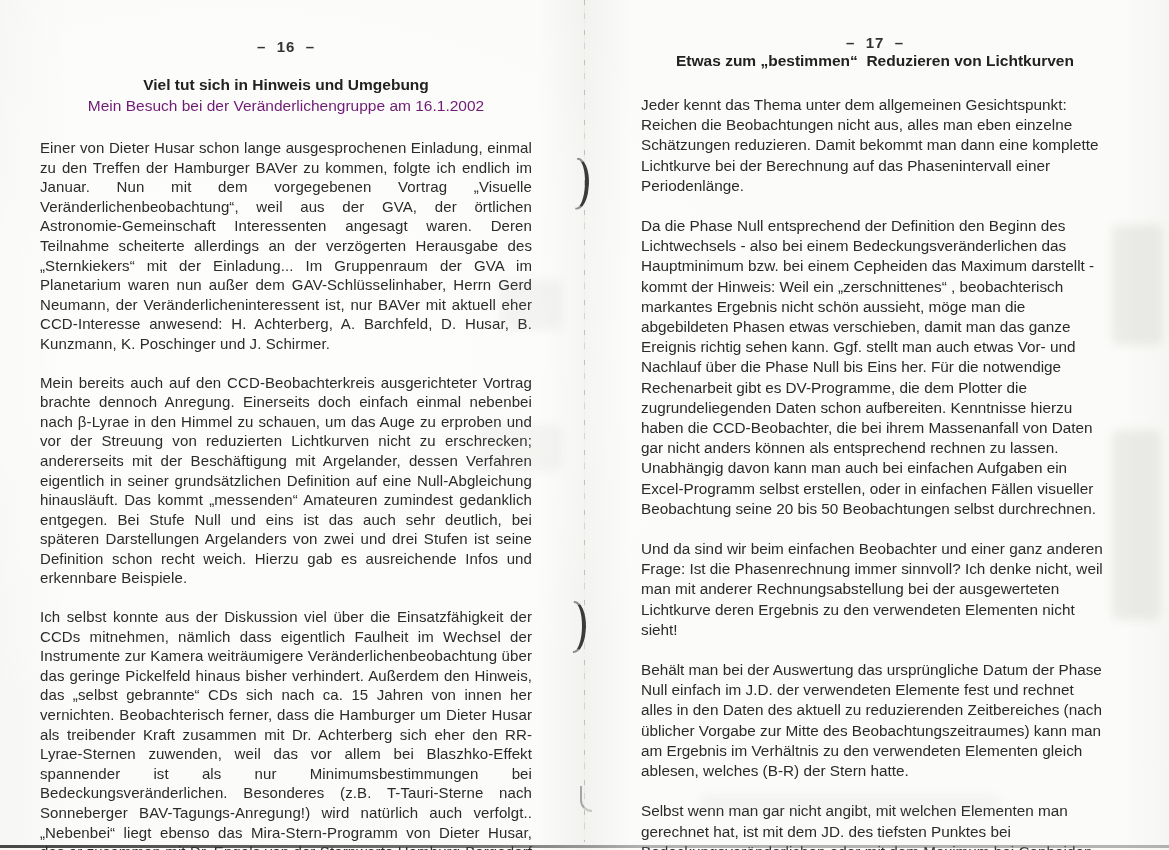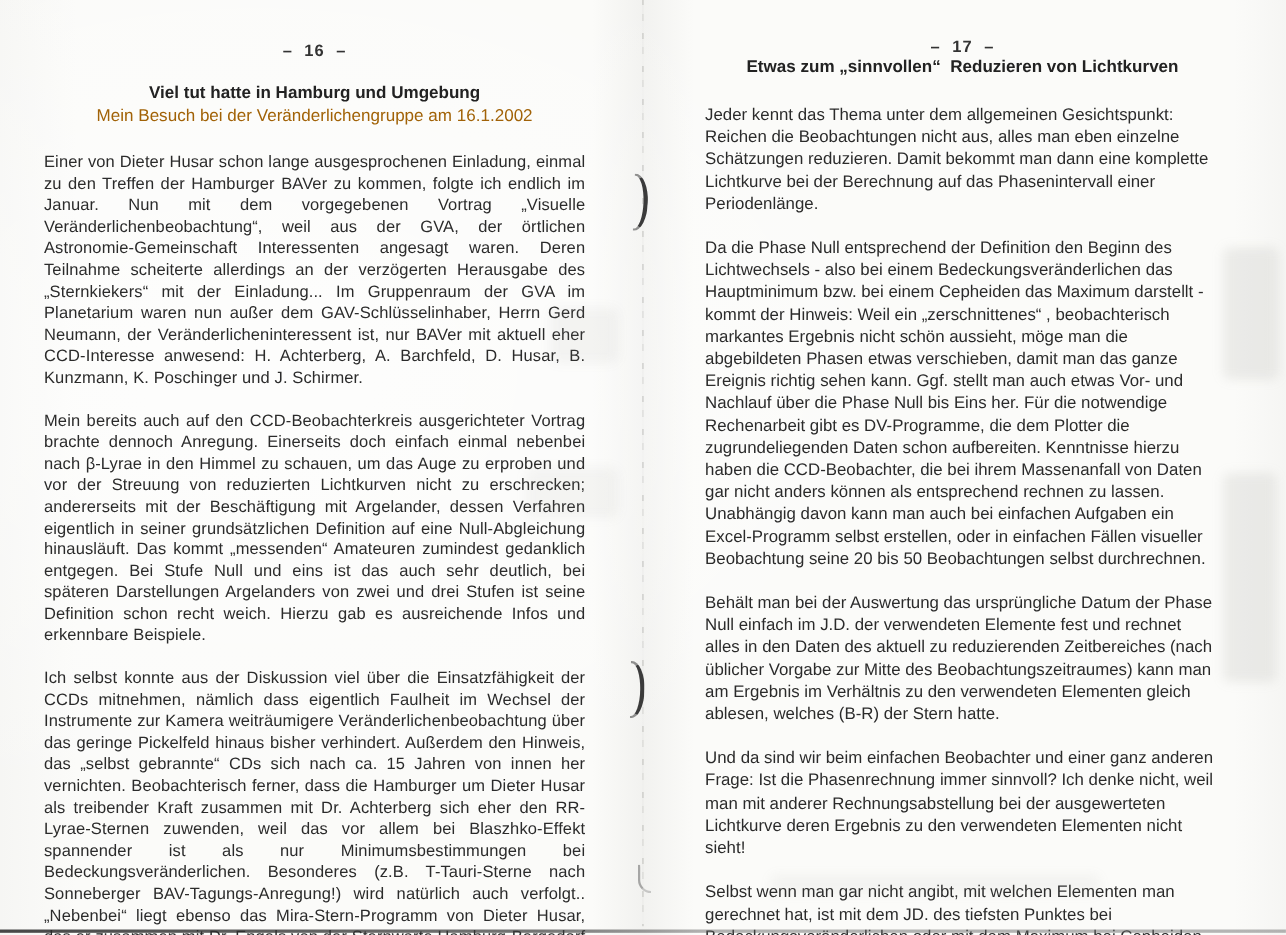--- a/index.html
+++ b/index.html
@@ -39,21 +39,21 @@
     font-weight: bold;
     font-size: 15.5px;
     line-height: 20px;
     white-space: pre-wrap;
     color: #222;
   }
   .subtitle {
     text-align: center;
     font-size: 15.5px;
     line-height: 21px;
-    color: #a16207;
+    color: #701a75;
   }
   .page-left .subtitle { margin-bottom: 22px; }
   .page-right .title   { margin-bottom: 24px; }
 
   .body-text p {
     font-size: 15px;
     line-height: 19.6px;
     margin-bottom: 19px;
     color: #2b2b2b;
   }
@@ -108,39 +108,39 @@
   .ghost-d { left: 478px;  top: 425px;  width: 84px; height: 46px; opacity: .55; }
   .ghost-e { left: 700px;  top: 795px;  width: 300px; height: 18px; opacity: .5; }
 </style>
 </head>
 <body>
 
 <div class="scan-surface"></div>
 
 <div class="page page-left">
   <div class="page-num">–  16  –</div>
-  <div class="title">Viel tut hatte in Hamburg und Umgebung</div>
+  <div class="title">Viel tut sich in Hinweis und Umgebung</div>
   <div class="subtitle">Mein Besuch bei der Veränderlichengruppe am 16.1.2002</div>
   <div class="body-text">
     <p>Einer von Dieter Husar schon lange ausgesprochenen Einladung, einmal zu den Treffen der Hamburger BAVer zu kommen, folgte ich endlich im Januar. Nun mit dem vorgegebenen Vortrag „Visuelle Veränderlichenbeobachtung“, weil aus der GVA, der örtlichen Astronomie-Gemeinschaft Interessenten angesagt waren. Deren Teilnahme scheiterte allerdings an der verzögerten Herausgabe des „Sternkiekers“ mit der Einladung... Im Gruppenraum der GVA im Planetarium waren nun außer dem GAV-Schlüsselinhaber, Herrn Gerd Neumann, der Veränderlicheninteressent ist, nur BAVer mit aktuell eher CCD-Interesse anwesend:  H. Achterberg, A. Barchfeld, D. Husar, B. Kunzmann, K. Poschinger und J. Schirmer.</p>
     <p>Mein bereits auch auf den CCD-Beobachterkreis ausgerichteter Vortrag brachte dennoch Anregung. Einerseits doch einfach einmal nebenbei nach β-Lyrae in den Himmel zu schauen, um das Auge zu erproben und vor der Streuung von reduzierten Lichtkurven nicht zu erschrecken; andererseits mit der Beschäftigung mit Argelander, dessen Verfahren eigentlich in seiner grundsätzlichen Definition auf eine Null-Abgleichung hinausläuft. Das kommt „messenden“ Amateuren zumindest gedanklich entgegen. Bei Stufe Null und eins ist das auch sehr deutlich, bei späteren Darstellungen Argelanders von zwei und drei Stufen ist seine Definition schon recht weich. Hierzu gab es ausreichende Infos und erkennbare Beispiele.</p>
     <p>Ich selbst konnte aus der Diskussion viel über die Einsatzfähigkeit der CCDs mitnehmen, nämlich dass eigentlich Faulheit im Wechsel der Instrumente zur Kamera weiträumigere Veränderlichenbeobachtung über das geringe Pickelfeld hinaus bisher verhindert. Außerdem den Hinweis, das „selbst gebrannte“ CDs sich nach ca. 15 Jahren von innen her vernichten. Beobachterisch ferner, dass die Hamburger um Dieter Husar als treibender Kraft zusammen mit Dr. Achterberg sich eher den RR-Lyrae-Sternen zuwenden, weil das vor allem bei Blaszhko-Effekt spannender ist als nur Minimumsbestimmungen bei Bedeckungsveränderlichen. Besonderes (z.B. T-Tauri-Sterne nach Sonneberger BAV-Tagungs-Anregung!) wird natürlich auch verfolgt.. „Nebenbei“ liegt ebenso das Mira-Stern-Programm von Dieter Husar, das er zusammen mit Dr. Engels von der Sternwarte Hamburg-Bergedorf betreibt. Es werden Miras mit Rot-Filter (nach Bessel) gemessen.</p>
 
   </div>
 
 </div>
 
 <div class="page page-right">
   <div class="page-num">–  17  –</div>
-  <div class="title">Etwas zum „sinnvollen“  Reduzieren von Lichtkurven</div>
+  <div class="title">Etwas zum „bestimmen“  Reduzieren von Lichtkurven</div>
   <div class="body-text">
     <p>Jeder kennt das Thema unter dem allgemeinen Gesichtspunkt: Reichen die Beobachtungen nicht aus, alles man eben einzelne Schätzungen reduzieren. Damit bekommt man dann eine komplette Lichtkurve bei der Berechnung auf das Phasenintervall einer Periodenlänge.</p>
     <p>Da die Phase Null entsprechend der Definition den Beginn des Lichtwechsels - also bei einem Bedeckungsveränderlichen das Hauptminimum bzw. bei einem Cepheiden das Maximum darstellt -  kommt  der Hinweis: Weil ein „zerschnittenes“ , beobachterisch markantes Ergebnis nicht schön aussieht, möge man die abgebildeten Phasen etwas verschieben, damit man das ganze Ereignis richtig sehen kann. Ggf.  stellt man auch etwas Vor- und Nachlauf über die Phase Null bis Eins her. Für die notwendige Rechenarbeit  gibt es DV-Programme, die dem Plotter die zugrundeliegenden Daten schon aufbereiten. Kenntnisse hierzu haben die CCD-Beobachter, die bei ihrem Massenanfall von Daten gar nicht anders können als entsprechend rechnen zu lassen. Unabhängig davon kann man auch bei einfachen Aufgaben ein Excel-Programm selbst erstellen, oder in einfachen Fällen visueller Beobachtung seine 20 bis 50 Beobachtungen selbst durchrechnen.</p>
+    <p>Und da sind wir beim einfachen Beobachter und einer ganz anderen Frage: Ist die Phasenrechnung immer sinnvoll? Ich denke nicht, weil man mit anderer Rechnungsabstellung bei der ausgewerteten Lichtkurve deren Ergebnis zu den verwendeten Elementen nicht sieht!</p>
     <p>Behält man bei der Auswertung das ursprüngliche Datum der Phase Null einfach im J.D. der verwendeten Elemente fest und rechnet alles in den Daten des aktuell zu reduzierenden Zeitbereiches (nach üblicher Vorgabe zur Mitte des Beobachtungszeitraumes) kann man am Ergebnis im Verhältnis zu den verwendeten Elementen gleich ablesen, welches (B-R) der Stern hatte.</p>
-    <p>Und da sind wir beim einfachen Beobachter und einer ganz anderen Frage: Ist die Phasenrechnung immer sinnvoll? Ich denke nicht, weil man mit anderer Rechnungsabstellung bei der ausgewerteten Lichtkurve deren Ergebnis zu den verwendeten Elementen nicht sieht!</p>
     <p>Selbst wenn man gar nicht angibt, mit welchen Elementen man gerechnet hat, ist mit dem JD. des tiefsten Punktes bei Bedeckungsveränderlichen oder mit dem Maximum bei Cepheiden das Ergebnis bestimmt. Der Veröffentlichungs-auswerter möge dann daran seine Elemente prüfen und das (B-R) wie bei anderen Ergebnissen auch bestimmen.</p>
 
   </div>
 
 </div>
 
 <div class="seam-line"></div>
 <div class="staple-mark staple-top"></div>
 <div class="staple-mark staple-bottom"></div>
 <div class="bottom-edge"></div>

